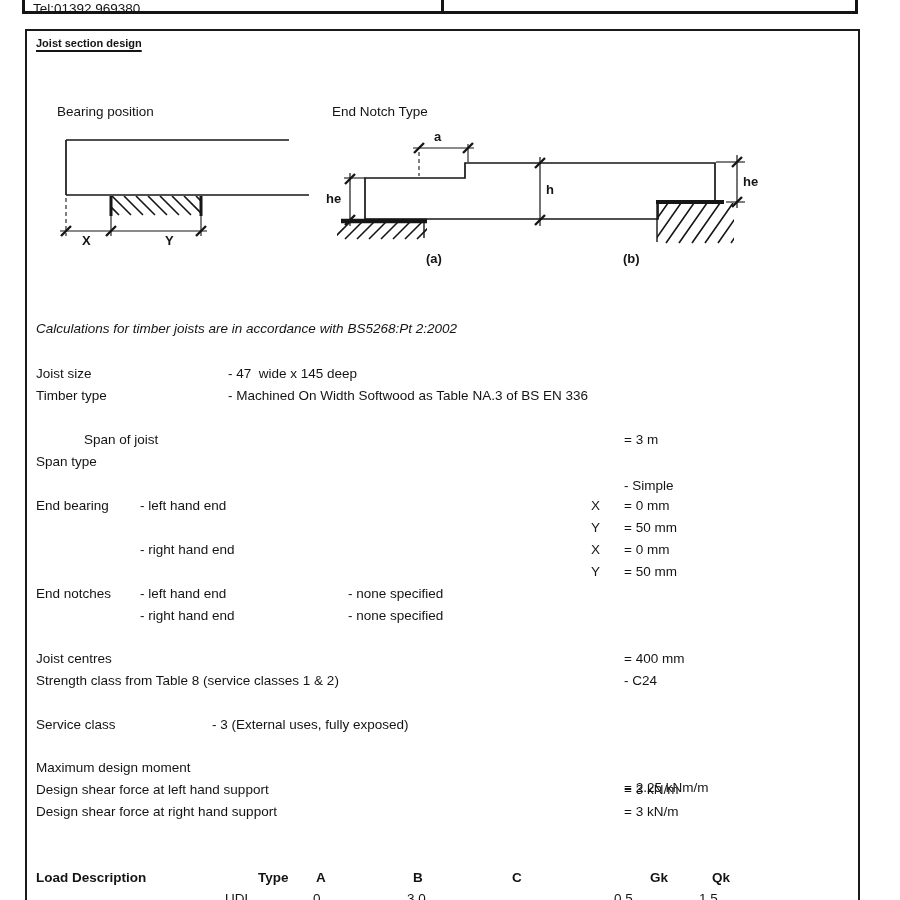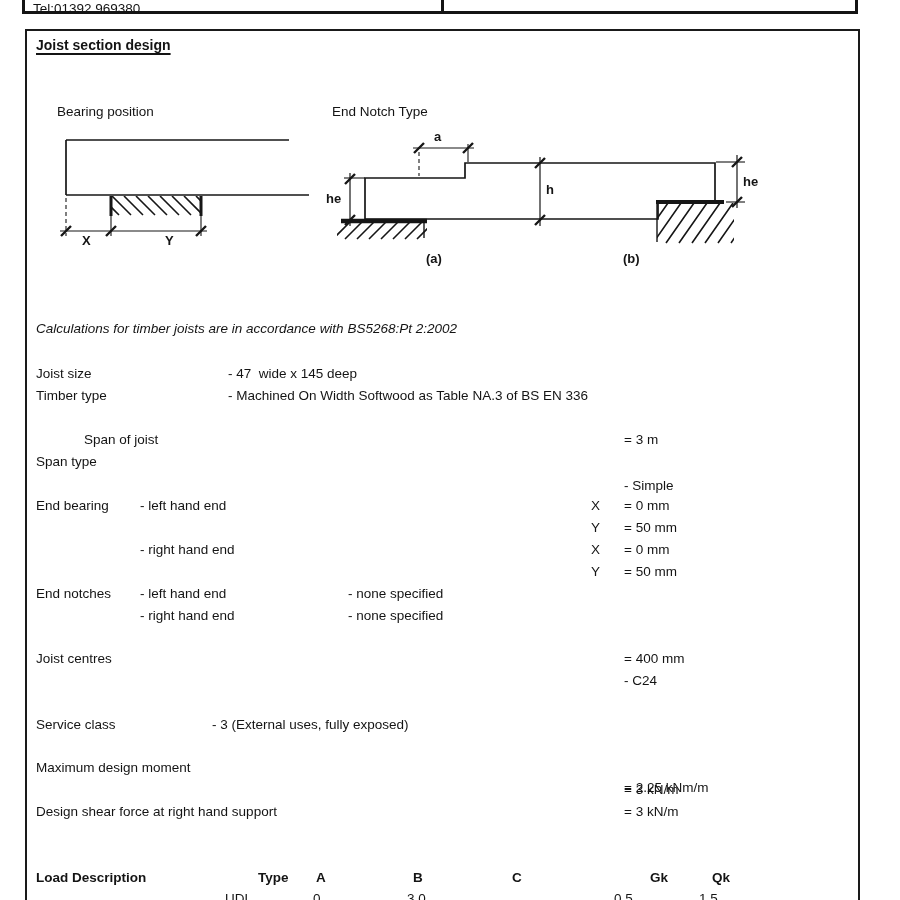--- a/index.html
+++ b/index.html
@@ -8,21 +8,21 @@
     width:900px;height:900px;
     background:#ffffff;
     overflow:hidden;
     font-family:"Liberation Sans","DejaVu Sans",sans-serif;
     color:#141414;
   }
   .t{position:absolute;white-space:pre;font-size:13.5px;line-height:1.2;color:#141414;}
   .bold{font-weight:700;}
   .italic{font-style:italic;}
   .doc-title{
-    font-size:14px;font-weight:700;
+    font-size:11px;font-weight:700;
     text-decoration:underline;
     text-decoration-thickness:2px;
     text-underline-offset:3px;
   }
   .telbox{
     position:absolute;left:22px;top:-24px;width:836px;height:38px;
     border:3px solid #141414;box-sizing:border-box;
   }
   .teldivider{
     position:absolute;left:441px;top:0;width:3px;height:12px;background:#141414;
@@ -147,28 +147,30 @@
 
   <span class="t" style="left:36px;top:586px;">End notches</span>
   <span class="t" style="left:140px;top:586px;">- left hand end</span>
   <span class="t" style="left:348px;top:586px;">- none specified</span>
   <span class="t" style="left:140px;top:608px;">- right hand end</span>
   <span class="t" style="left:348px;top:608px;">- none specified</span>
 
   <span class="t" style="left:36px;top:651px;">Joist centres</span>
   <span class="t" style="left:624px;top:651px;">= 400 mm</span>
 
+  <span class="t" style="left:36px;top:673px;">Strength class from Table 8 (service classes 1 &amp; 2)</span>
   <span class="t" style="left:624px;top:673px;">- C24</span>
 
   <span class="t" style="left:36px;top:717px;">Service class</span>
   <span class="t" style="left:184px;top:717px;margin-left:28px;">- 3 (External uses, fully exposed)</span>
 
   <span class="t" style="left:36px;top:760px;">Maximum design moment</span>
   <span class="t" style="left:624px;top:780px;">= 2.25 kNm/m</span>
 
+  <span class="t" style="left:36px;top:782px;">Design shear force at left hand support</span>
   <span class="t" style="left:624px;top:782px;">= 3 kN/m</span>
 
   <span class="t" style="left:36px;top:804px;">Design shear force at right hand support</span>
   <span class="t" style="left:624px;top:804px;">= 3 kN/m</span>
 
   <span class="t bold" style="left:36px;top:870px;">Load Description</span>
   <span class="t bold" style="left:225px;top:870px;margin-left:33px;">Type</span>
   <span class="t bold" style="left:316px;top:870px;">A</span>
   <span class="t bold" style="left:413px;top:870px;">B</span>
   <span class="t bold" style="left:512px;top:870px;">C</span>

